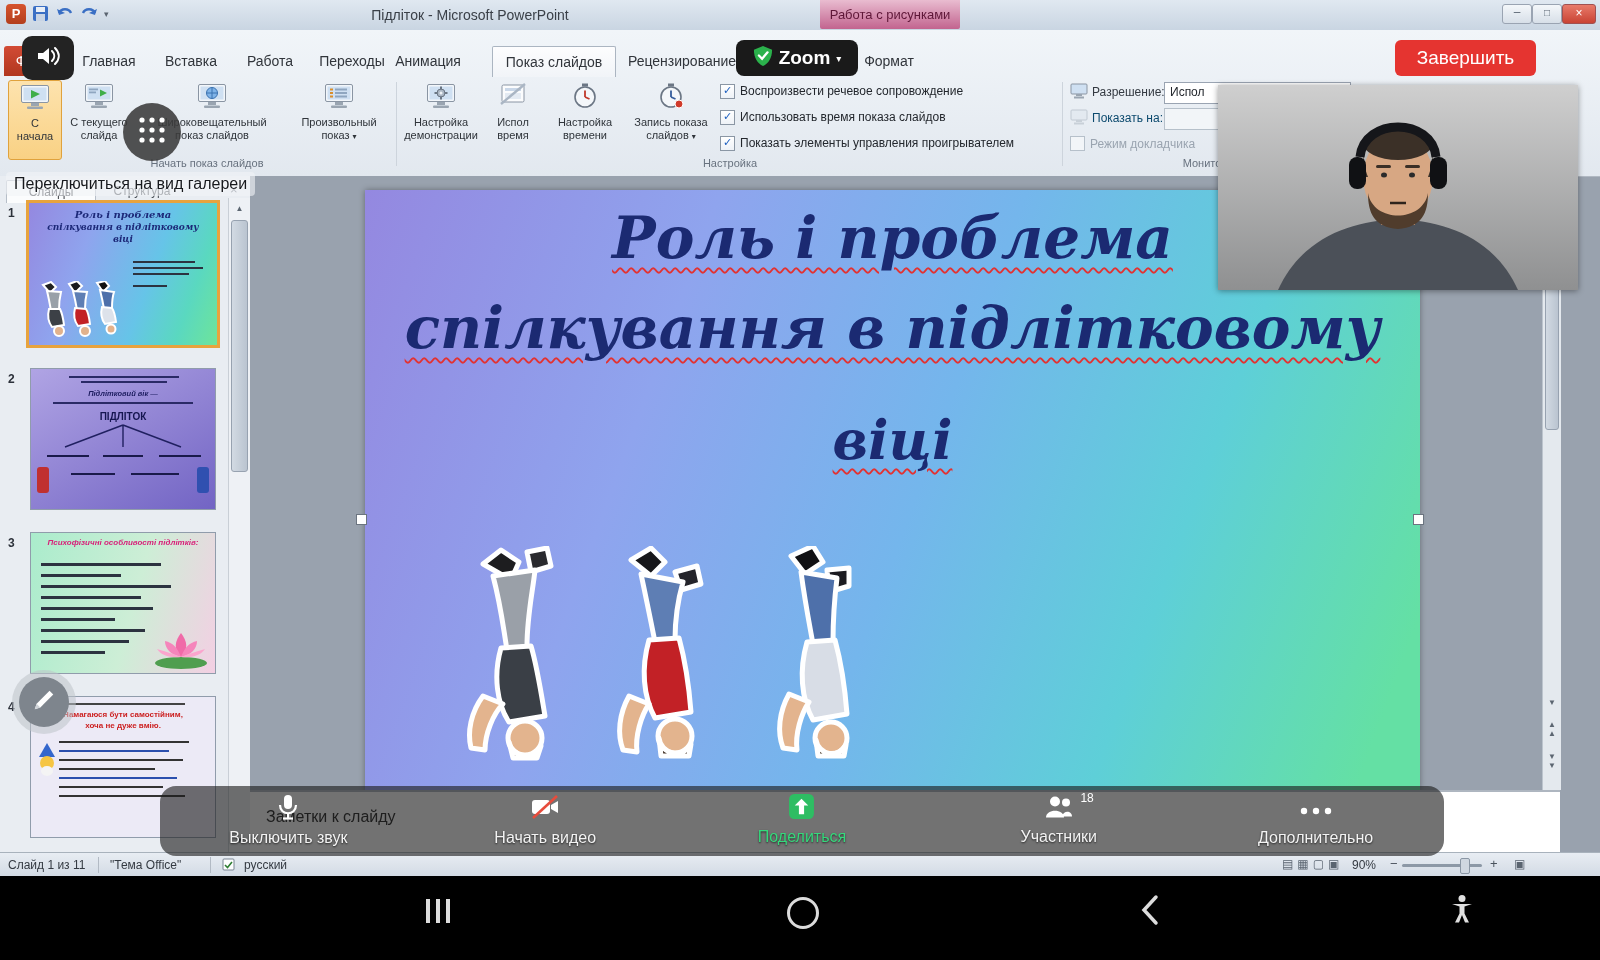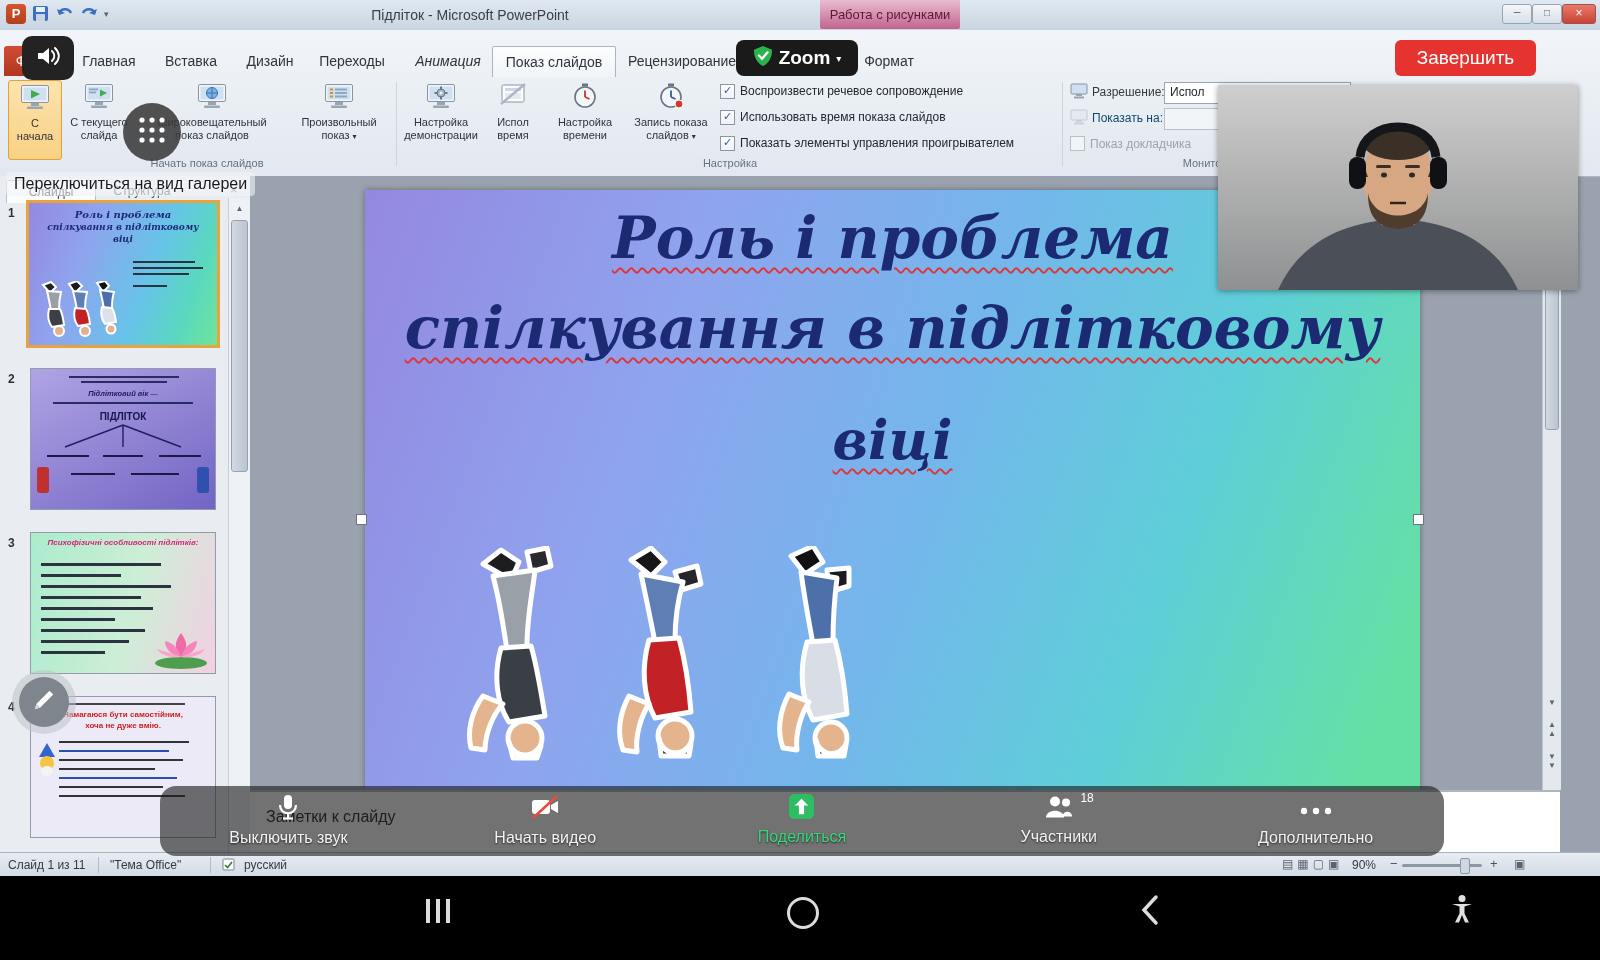--- a/index.html
+++ b/index.html
@@ -68,23 +68,23 @@
                 background:linear-gradient(#f4f7fa,#d7dfe8);color:#5a6572;font-size:10px;line-height:16px;text-align:center;">□</div>
     <div class="abs" style="left:1562px;top:4px;width:32px;height:18px;border:1px solid #a05050;border-radius:3px;
                 background:linear-gradient(#e87a6a,#c94334);color:#fff;font-size:12px;line-height:16px;text-align:center;">×</div>
   </div>
 
   <div class="abs" style="left:0;top:30px;width:1600px;height:146px;background:linear-gradient(#f1f5f9,#e2e8ef);border-bottom:1px solid #b0b8c2;"></div>
 
   <div class="abs tab" style="left:4px;width:58px;background:linear-gradient(#d24b35,#b1371f);color:#fff;border-radius:3px 3px 0 0;">Файл</div>
   <div class="abs tab" style="left:70px;width:78px;">Главная</div>
   <div class="abs tab" style="left:152px;width:78px;">Вставка</div>
-  <div class="abs tab" style="left:234px;width:72px;">Дизайн</div>
+  <div class="abs tab" style="left:234px;width:72px;">Работа</div>
   <div class="abs tab" style="left:310px;width:84px;">Переходы</div>
-  <div class="abs tab" style="left:404px;width:88px;font-style:italic;">Анимация</div>
+  <div class="abs tab" style="left:384px;width:88px;">Анимация</div>
   <div class="abs tab active" style="left:492px;width:122px;">Показ слайдов</div>
   <div class="abs tab" style="left:618px;width:128px;">Рецензирование</div>
   <div class="abs tab" style="left:850px;width:78px;">Формат</div>
 
   <div class="abs bigbtn" style="left:8px;width:52px;background:linear-gradient(#fde3ae,#f9d184);border:1px solid #e0a23c;border-radius:3px;">
     <span class="ic">
       <svg width="30" height="26" viewBox="0 0 30 26">
           <rect x="1.5" y="1.5" width="27" height="17" rx="1.5" fill="#f2f6fa" stroke="#8a95a3"></rect>
           <rect x="3.5" y="3.5" width="23" height="13" fill="#cfe0f2"></rect>
           <path d="M11,6 L20,10 L11,14.5 Z" fill="#3fae49"></path>
@@ -210,21 +210,21 @@
               line-height:18px;padding-left:5px;color:#23272d;overflow:hidden;">Испол</div>
   <div class="abs" style="left:1070px;top:109px;opacity:.5;">
     <svg width="18" height="16" viewBox="0 0 18 16">
         <rect x="1" y="1" width="16" height="10" rx="1" fill="#dfe7ef" stroke="#9aa5b1"></rect>
         <rect x="6" y="11" width="6" height="2" fill="#aab4be"></rect>
         <rect x="4" y="13.5" width="10" height="2" fill="#aab4be"></rect>
       </svg></div>
   <div class="abs sbtxt" style="left:1092px;top:111px;color:#0c4a6e;">Показать на:</div>
   <div class="abs" style="left:1164px;top:108px;width:180px;height:20px;background:#f2f5f8;border:1px solid #b6c0ca;"></div>
   <div class="abs chkbox" style="left:1070px;top:136px;background:#f2f5f8;border-color:#b6c0ca;"></div>
-  <div class="abs sbtxt" style="left:1090px;top:137px;color:#9aa4b0;">Показ докладчика</div>
+  <div class="abs sbtxt" style="left:1090px;top:137px;color:#9aa4b0;">Режим докладчика</div>
   <div class="abs glabel" style="left:1066px;width:286px;">Мониторы</div>
 
   <div class="abs" style="left:0;top:176px;width:250px;height:676px;background:#e9edf2;border-right:1px solid #c3c9d1;"></div>
   <div class="abs" style="left:6px;top:180px;width:88px;height:22px;background:#fbfcfd;border:1px solid #b6bec8;border-bottom:none;
               border-radius:2px 2px 0 0;font-size:12px;color:#31353b;text-align:center;line-height:22px;">Слайды</div>
   <div class="abs" style="left:96px;top:180px;width:92px;height:22px;font-size:12px;color:#4a5058;text-align:center;line-height:22px;">Структура</div>
   <div class="abs" style="left:230px;top:182px;font-size:13px;color:#5c6671;">×</div>
 
   <div class="thumbnum" style="top:206px;">1</div>
   <div class="thumbbox" style="top:200px;left:26px;width:188px;height:142px;border:3px solid #e8a33d;

